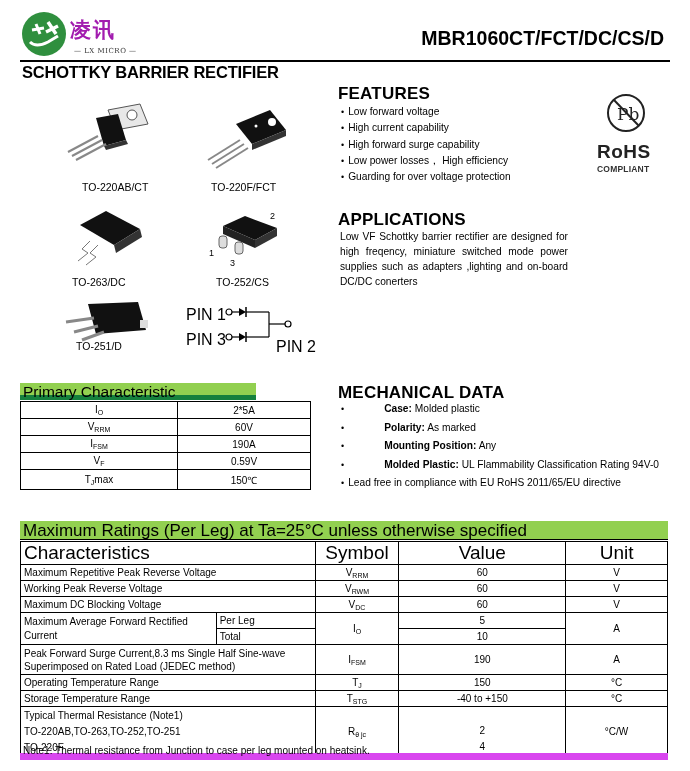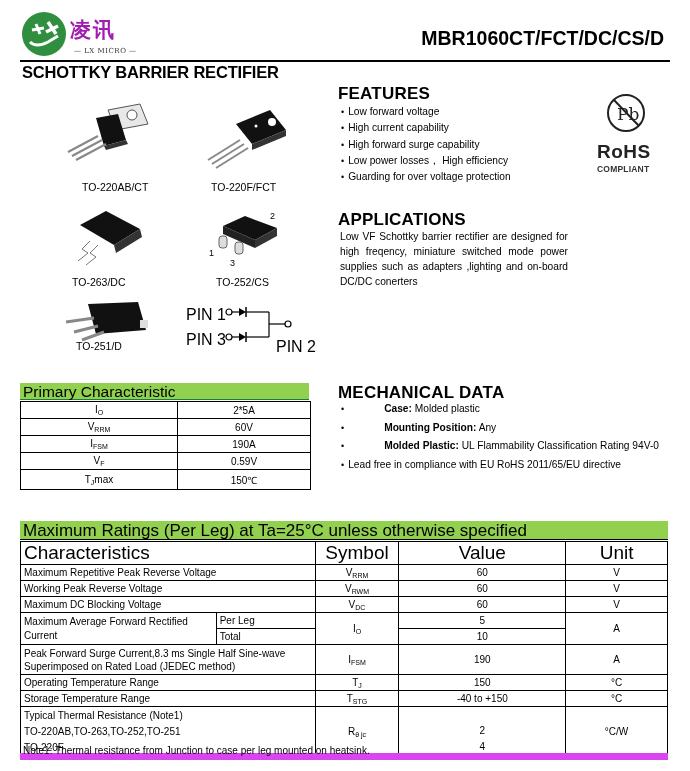--- a/index.html
+++ b/index.html
@@ -28,21 +28,21 @@
   .mech { list-style: none; font-size: 10.2px; line-height: 17.6px; }
   .mech li::before { content: "\2022"; margin-right: 4px; font-size: 9px; }
   .mech b { font-weight: bold; margin-left: 36px; }
 
   
   .rohs-word { font-size: 19px; font-weight: bold; letter-spacing: 0.5px; color: #222; }
   .rohs-comp { font-size: 8.5px; font-weight: bold; color: #333; letter-spacing: 0.2px; }
 
   
   .green { background: #92d050; }
-  .prim-head { left: 20px; top: 383px; width: 289px; height: 17px; font-size: 15.5px; padding-left: 3px; line-height: 17px; border-bottom: 1px solid #15803d; }
+  .prim-head { left: 20px; top: 383px; width: 236px; height: 17px; font-size: 15.5px; padding-left: 3px; line-height: 17px; border-bottom: 5px solid #15803d; }
   table { border-collapse: collapse; }
   .prim td { border: 1px solid #000; font-size: 10px; text-align: center; height: 17px; padding: 0; }
   .prim td.sym { width: 157px; }
   .prim td.val { width: 133px; }
   sub { font-size: 7px; vertical-align: -2px; }
 
   
   .max-head { left: 20px; top: 521px; width: 648px; height: 19px; font-size: 17px; padding-left: 3px; line-height: 19px; border-bottom: 1px solid #000; }
   .maxt td { border: 1px solid #000; font-size: 10px; padding: 0 3px; height: 16px; }
   .maxt .hdr td { font-size: 19px; height: 20px; }
@@ -179,20 +179,21 @@
   <tr>
     <td class="sym" style="height:20px"><span>T</span><sub>J</sub><span>max</span></td>
     <td class="val">150℃</td>
   </tr>
 </tbody>
   </table>
 
 <div class="abs h-section" style="left:338px;top:383px">MECHANICAL DATA</div>
 <ul class="abs mech" style="left:341px;top:400px">
   <li><b>Case:</b><span> Molded plastic</span></li>
+  <li><b>Polarity:</b><span> As marked</span></li>
   <li><b>Mounting Position:</b><span> Any</span></li>
   <li><b>Molded Plastic:</b><span> UL Flammability Classification Rating 94V-0</span></li>
   <li><span>Lead free in compliance with EU RoHS 2011/65/EU directive</span></li>
 </ul>
 
 <div class="abs max-head green">Maximum Ratings (Per Leg) at Ta=25°C unless otherwise specified</div>
 <table class="abs maxt" style="left:20px;top:541px;width:648px">
   <colgroup>
       <col style="width:196px">
       <col style="width:99px">

